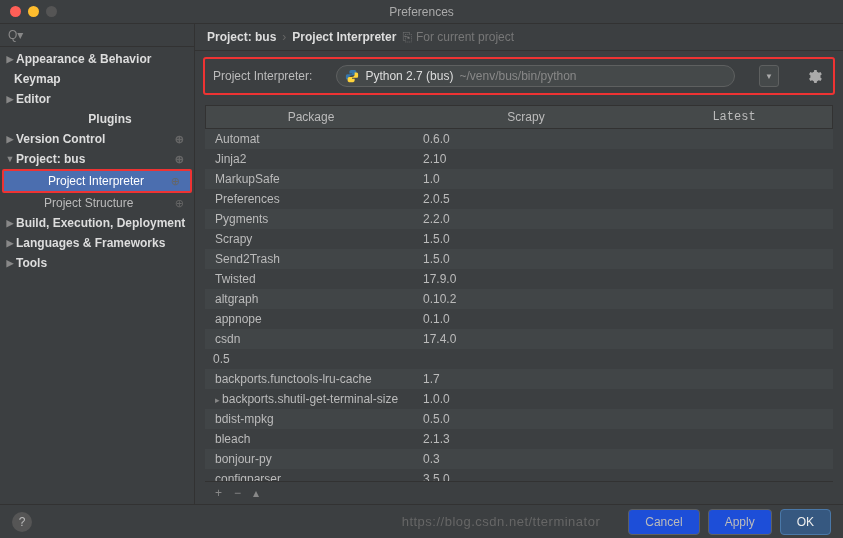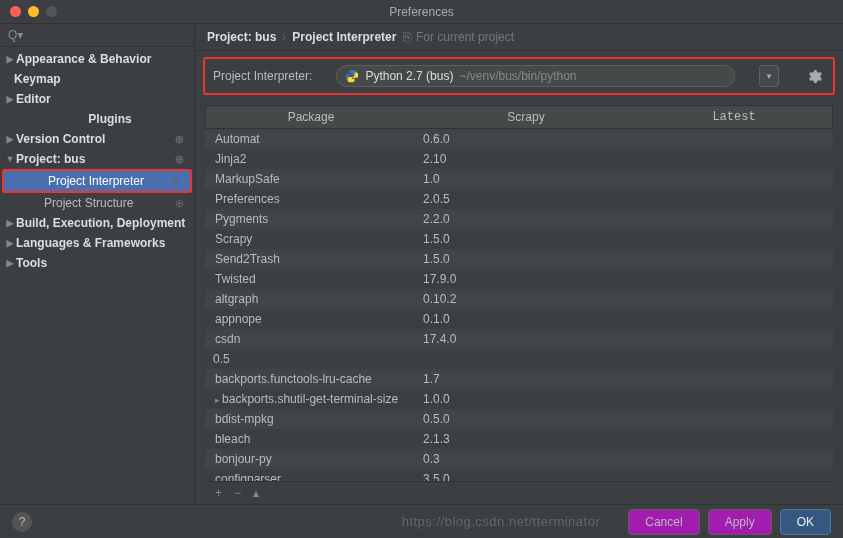--- a/index.html
+++ b/index.html
@@ -53,21 +53,21 @@
     .td.pkg { width: 210px; padding-left: 10px; }
     .td.ver { width: 220px; }
     .td.lat { flex: 1; }
     .tr.has-sub .td.pkg::before { content: "▸ "; color: #888; font-size: 9px; }
     
     .table-footer { display: flex; gap: 12px; padding: 4px 10px; color: #888; font-size: 14px; border-top: 1px solid #323232; }
     
     .bottom { height: 34px; border-top: 1px solid #323232; display: flex; align-items: center; padding: 0 12px; }
     .help-btn { width: 20px; height: 20px; border-radius: 50%; background: #555; color: #bbb; display: flex; align-items: center; justify-content: center; font-size: 12px; }
     .watermark { margin-left: auto; margin-right: 20px; color: #666; font-size: 13px; letter-spacing: 0.5px; }
-    .btn { background: #a21caf; border: 1px solid #5e6060; border-radius: 4px; padding: 5px 16px; color: #bbb; margin-left: 8px; cursor: pointer; }
+    .btn { background: #1d4ed8; border: 1px solid #5e6060; border-radius: 4px; padding: 5px 16px; color: #bbb; margin-left: 8px; cursor: pointer; }
     .btn.primary { background: #365880; border-color: #4a78a8; color: #eee; }
     
     ::-webkit-scrollbar { width: 10px; }
     ::-webkit-scrollbar-track { background: #3c3f41; }
     ::-webkit-scrollbar-thumb { background: #5a5d5f; border-radius: 5px; }
   </style>
 </head>
 <body>
 
 <div class="titlebar">

